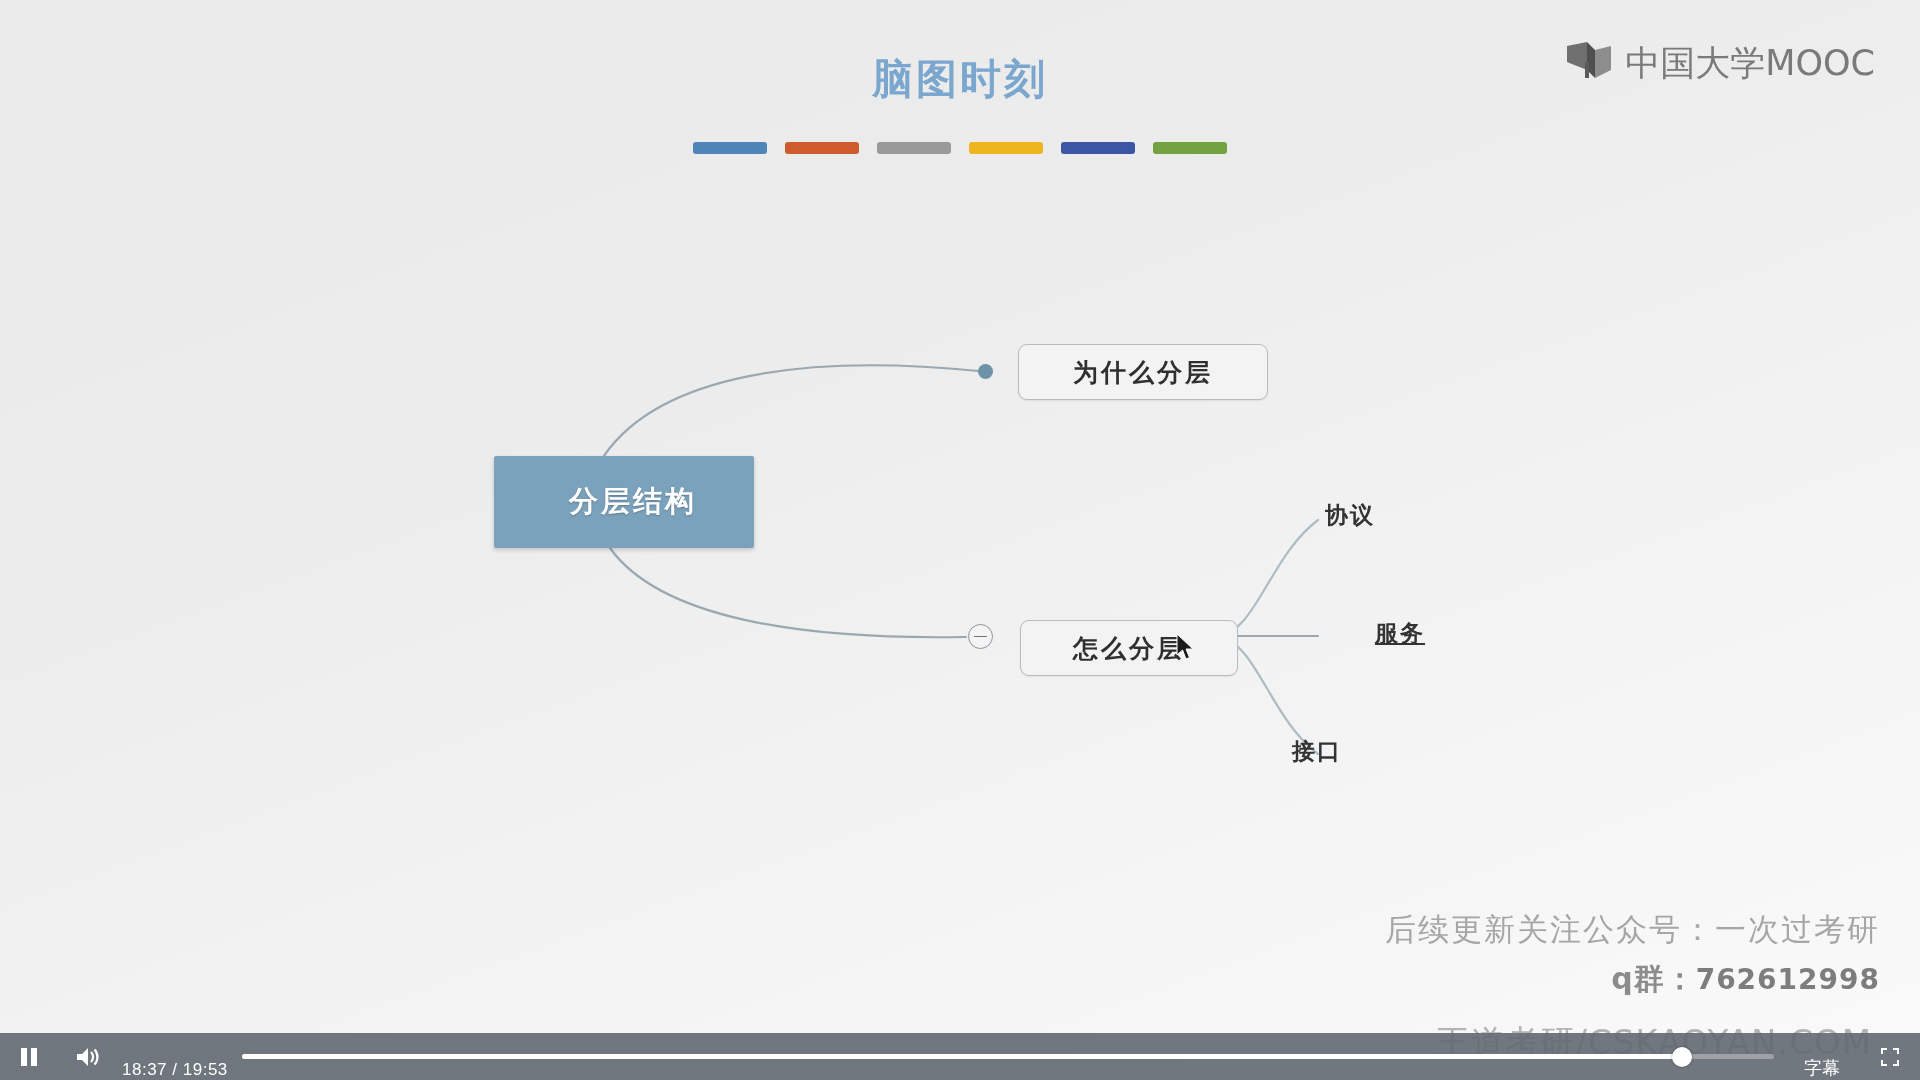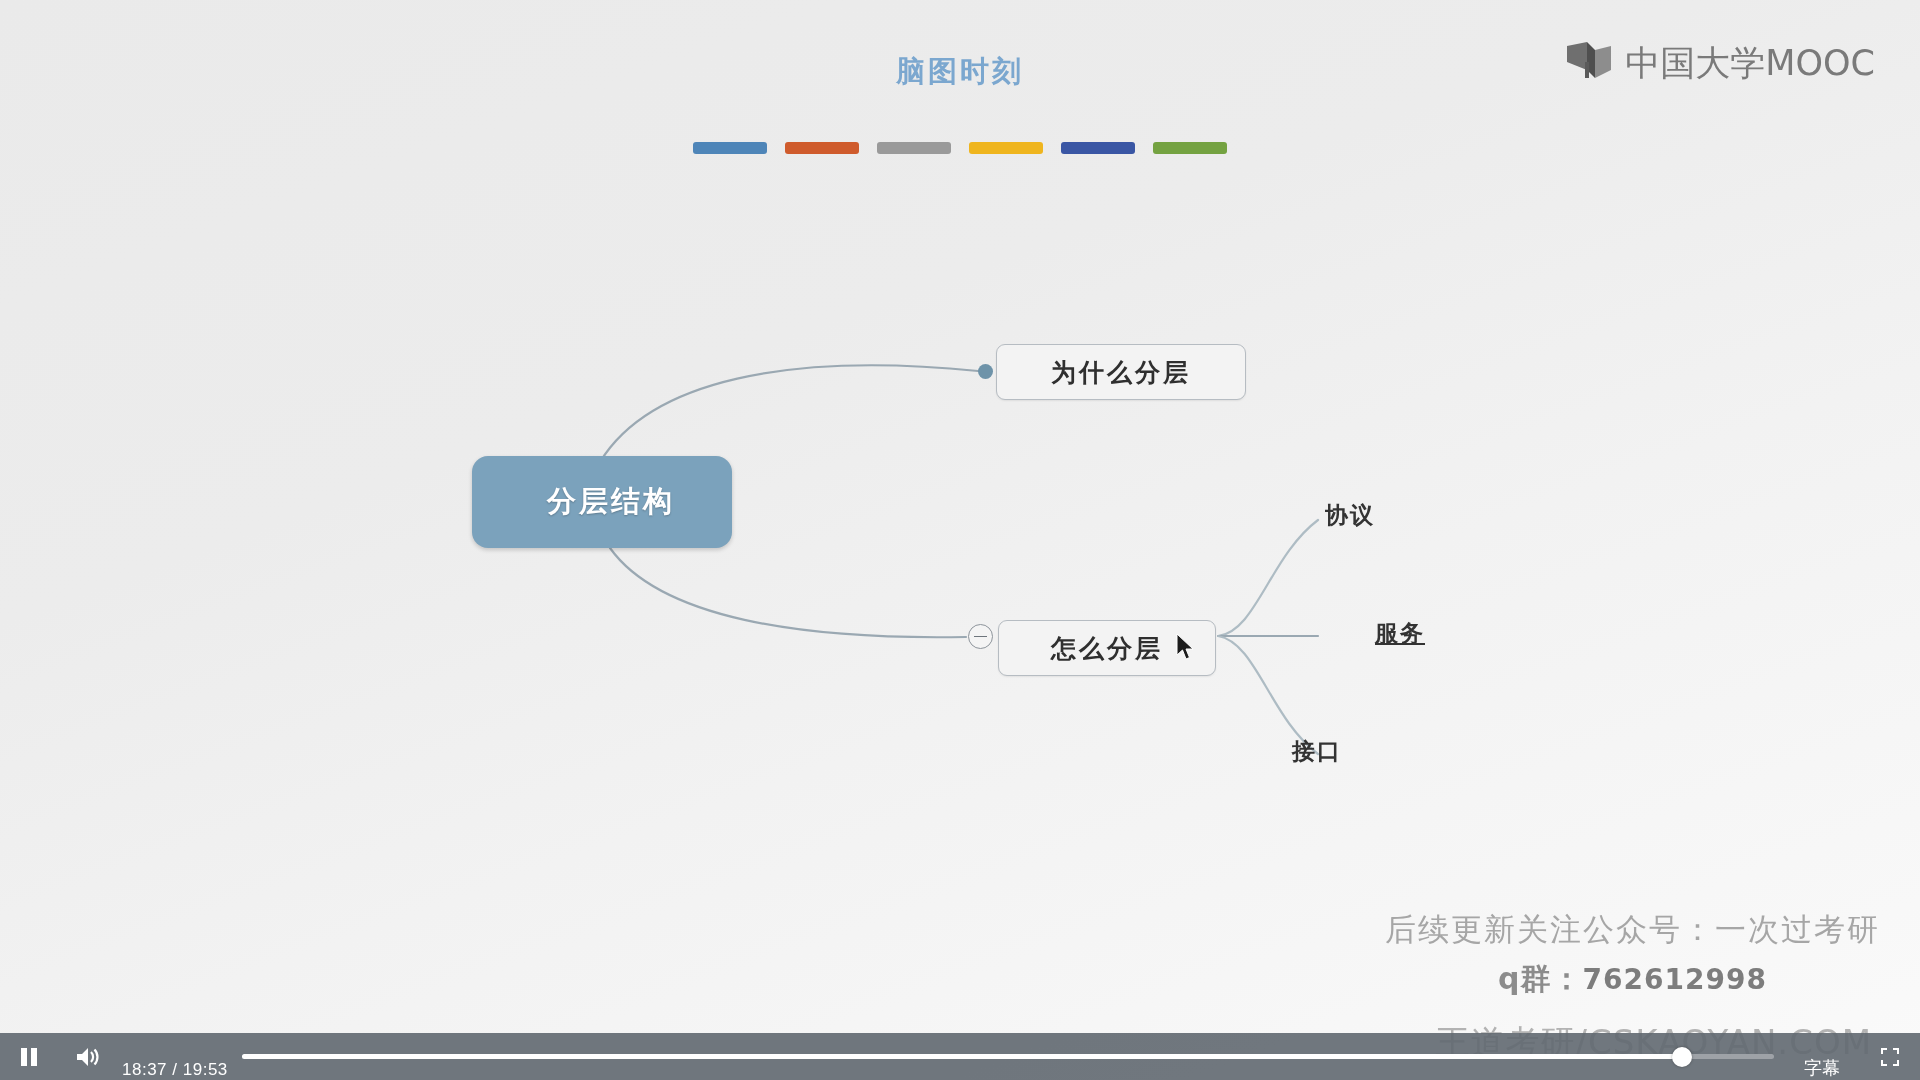--- a/index.html
+++ b/index.html
@@ -11,21 +11,21 @@
   #stage {
     position:relative; width:1920px; height:1080px;
     background:linear-gradient(160deg,#eaeaea 0%,#ececec 35%,#f2f2f2 60%,#f7f7f7 85%,#fafafa 100%);
     overflow:hidden;
   }
 
   
   .slide-title {
     position:absolute; left:0; right:0; top:52px;
     text-align:center;
-    font-size:29px; font-weight:700; letter-spacing:3px;
+    font-size:41px; font-weight:700; letter-spacing:3px;
     color:#7ba7cf;
     font-family:"DejaVu Sans","Liberation Sans",sans-serif;
   }
   .bar-row {
     position:absolute; top:142px; left:50%; transform:translateX(-50%);
     display:flex; gap:18px;
   }
   .bar { width:74px; height:12px; border-radius:3px; }
 
   
@@ -41,24 +41,25 @@
     margin-top:8px;
   }
 
   
   #mindmap { position:absolute; left:0; top:0; width:1920px; height:1040px; }
   .mm-svg { position:absolute; left:0; top:0; width:1920px; height:1040px; pointer-events:none; }
 
   .node {
     position:absolute; display:flex; align-items:center; justify-content:center;
     white-space:nowrap;
+    margin-left:22px;
   }
   .node-root {
     left:472px; top:456px; width:260px; height:92px;
-    background:#7ba2bc; border-radius:16px;
+    background:#7ba2bc; border-radius:2px;
     box-shadow:0 2px 4px rgba(0,0,0,0.18);
     color:#ffffff; font-size:29px; font-weight:700; letter-spacing:3px;
     font-family:Liberation Sans, sans-serif;
     text-shadow:0 1px 2px rgba(0,0,0,0.25);
     padding-left:18px;
   }
   .node-branch {
     background:#f3f3f3; border:1.6px solid #b6bcc2; border-radius:9px;
     color:#2f2f2f; font-size:25px; font-weight:700; letter-spacing:3px;
     font-family:"DejaVu Sans","Liberation Sans",sans-serif;
@@ -90,21 +91,21 @@
   .collapse-btn i {
     display:block; width:13px; height:1.8px; background:#6e757c;
   }
 
   
   .cursor { position:absolute; left:1176px; top:633px; width:22px; height:30px; }
 
   
   .promo {
     position:absolute; right:40px; bottom:80px;
-    text-align:center; color:#9a9a9a;
+    text-align:right; color:#9a9a9a;
     font-family:"DejaVu Sans","Liberation Sans",sans-serif;
   }
   .promo-line1 { font-size:31px; letter-spacing:2px; color:#a6a6a6; }
   .promo-line2 {
     margin-top:8px; font-size:30px; font-weight:700; letter-spacing:1px; color:#8c8c8c;
   }
   .promo-num { font-size:28px; font-weight:700; color:#7d7d7d; letter-spacing:1px; }
   .wm-bottom {
     position:absolute; right:48px; bottom:14px;
     font-size:34px; color:#9c9c9c; letter-spacing:1px; opacity:.75;

